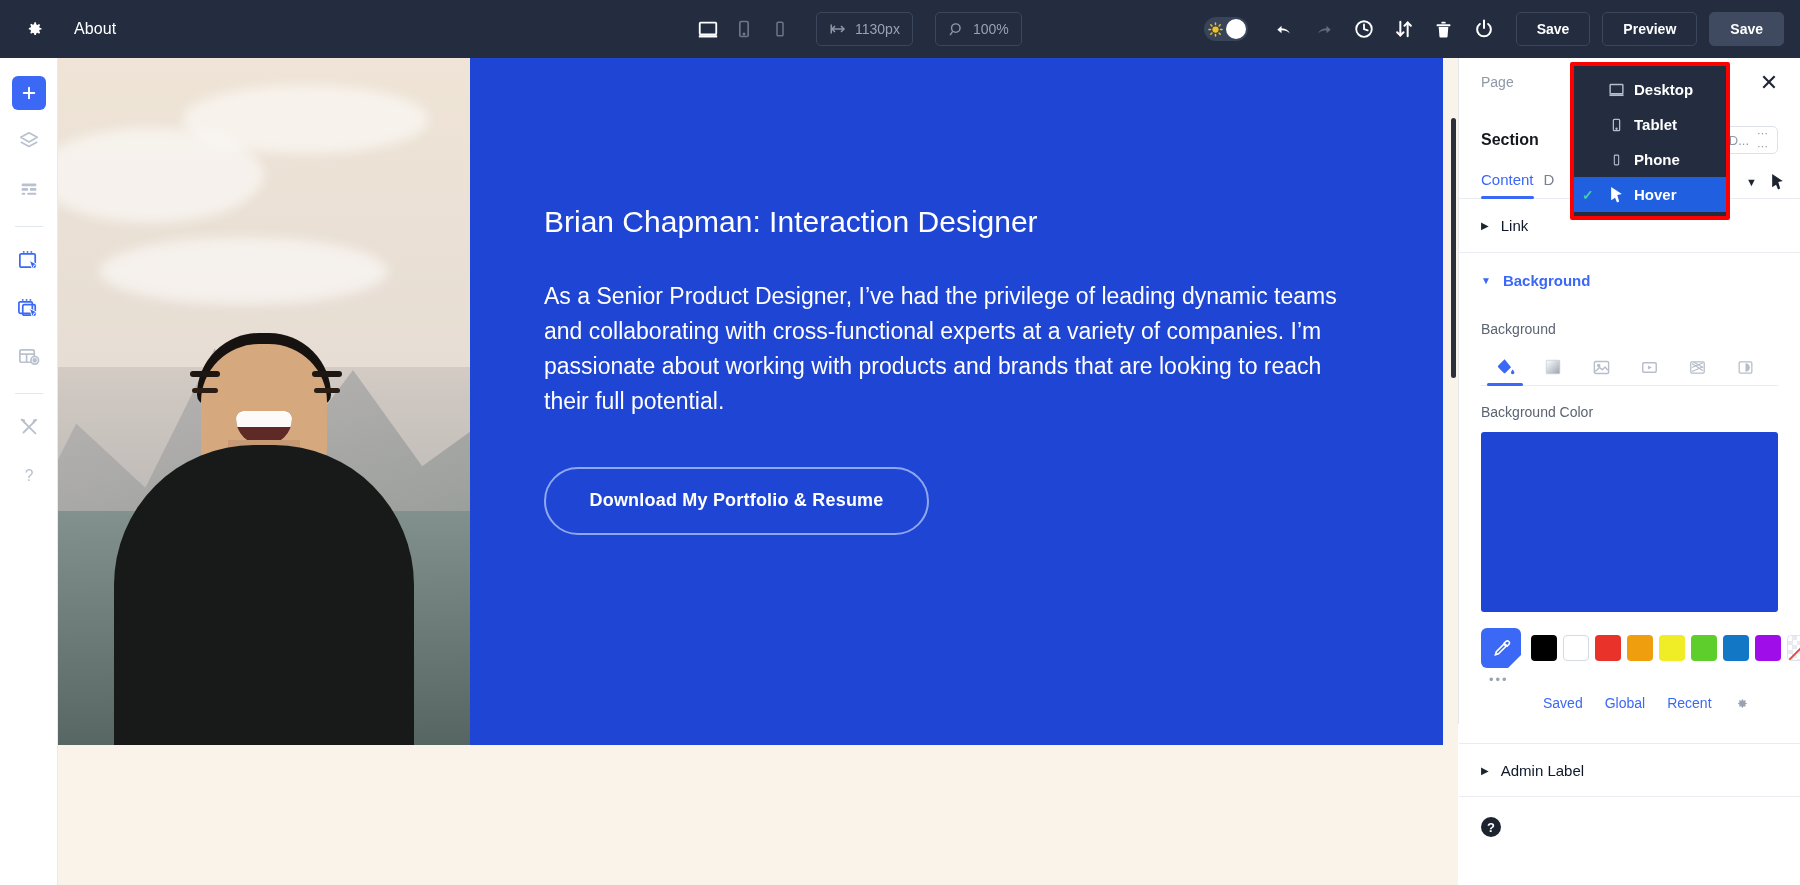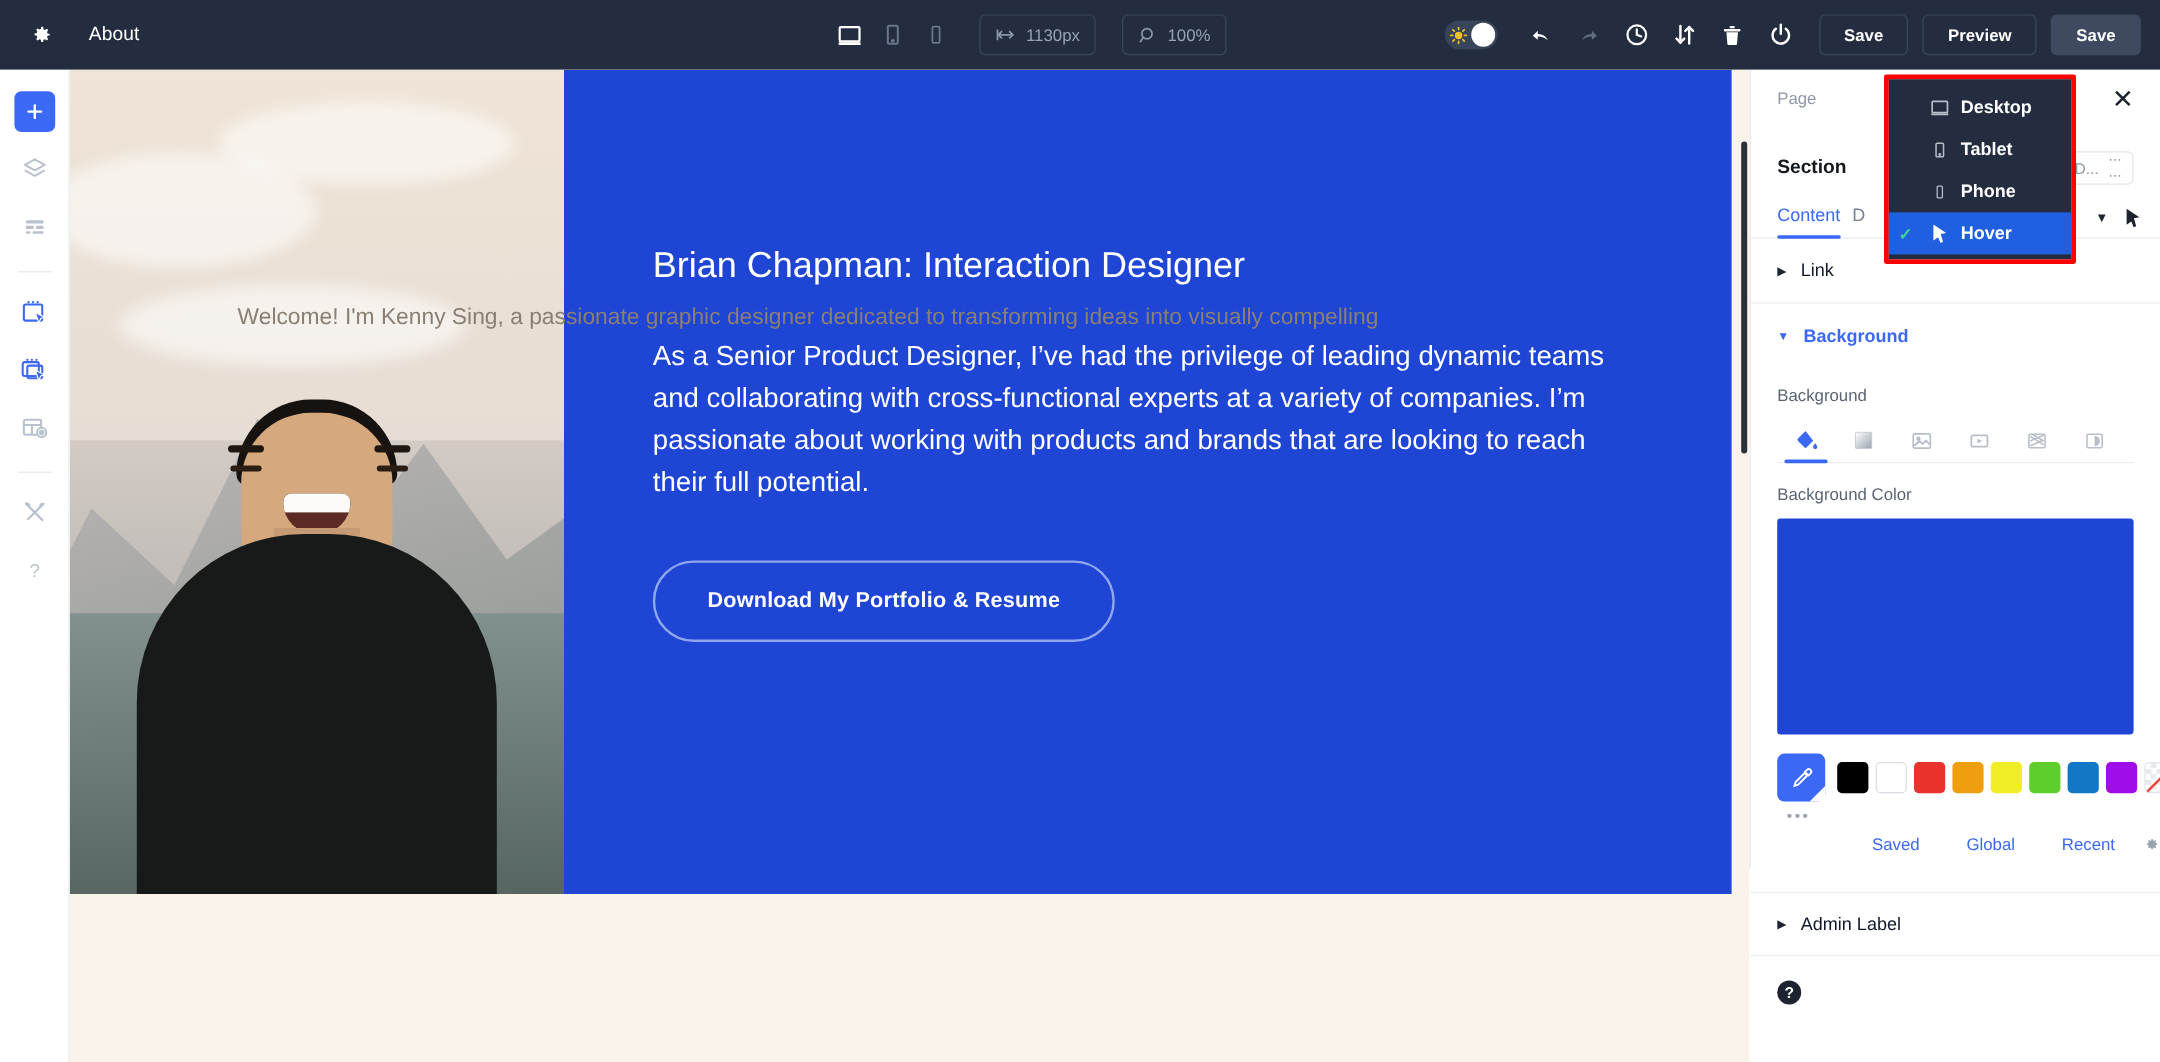--- a/index.html
+++ b/index.html
@@ -293,21 +293,21 @@
   }
   .sw.none::after{
     content:""; position:absolute; left:-3px; right:-3px; top:12px;
     height:2px; background:#e7483c; transform: rotate(-45deg);
   }
   .dots3 { color:#9aa3b0; font-size:13px; letter-spacing:2px; margin-top:4px; margin-left:8px; }
   .links-row {
     display:flex; align-items:center; gap: 22px; margin-top: 8px;
     padding-left: 62px;
   }
-  .plink { color:#3b68f5; font-size:14px; cursor:pointer;margin-left:17px; }
+  .plink { color:#3b68f5; font-size:14px; cursor:pointer; }
   .gear-sm { color:#99a2b0; cursor:pointer; }
 
   .help-row { padding: 20px 22px; }
   .help-circle {
     width: 20px; height: 20px; border-radius: 50%;
     background: #1d2430; color:#ffffff; font-size: 13px;
     display:flex; align-items:center; justify-content:center;
     font-weight:bold; cursor:pointer;
   }
 
@@ -547,21 +547,20 @@
     <div class="hero-blue">
       <div class="hero-inner">
         <h2 class="hero-h2">Brian Chapman: Interaction Designer</h2>
         <p class="hero-p">As a Senior Product Designer, I’ve had the privilege of leading dynamic teams and collaborating with cross-functional experts at a variety of companies. I’m passionate about working with products and brands that are looking to reach their full potential.</p>
         <div class="hero-cta">Download My Portfolio &amp; Resume</div>
       </div>
     </div>
   </div>
 
   <div class="below-fold"></div>
-  <div class="below-text">Welcome! I'm Kenny Sing, a passionate graphic designer dedicated to transforming ideas into visually compelling</div>
   <div class="canvas-scroll"></div>
 </div>
 
 <div class="panel">
   <div class="panel-head">
     <div class="panel-breadcrumb">Page</div>
     <div class="panel-close">✕</div>
   </div>
 
   <div class="panel-row2">

